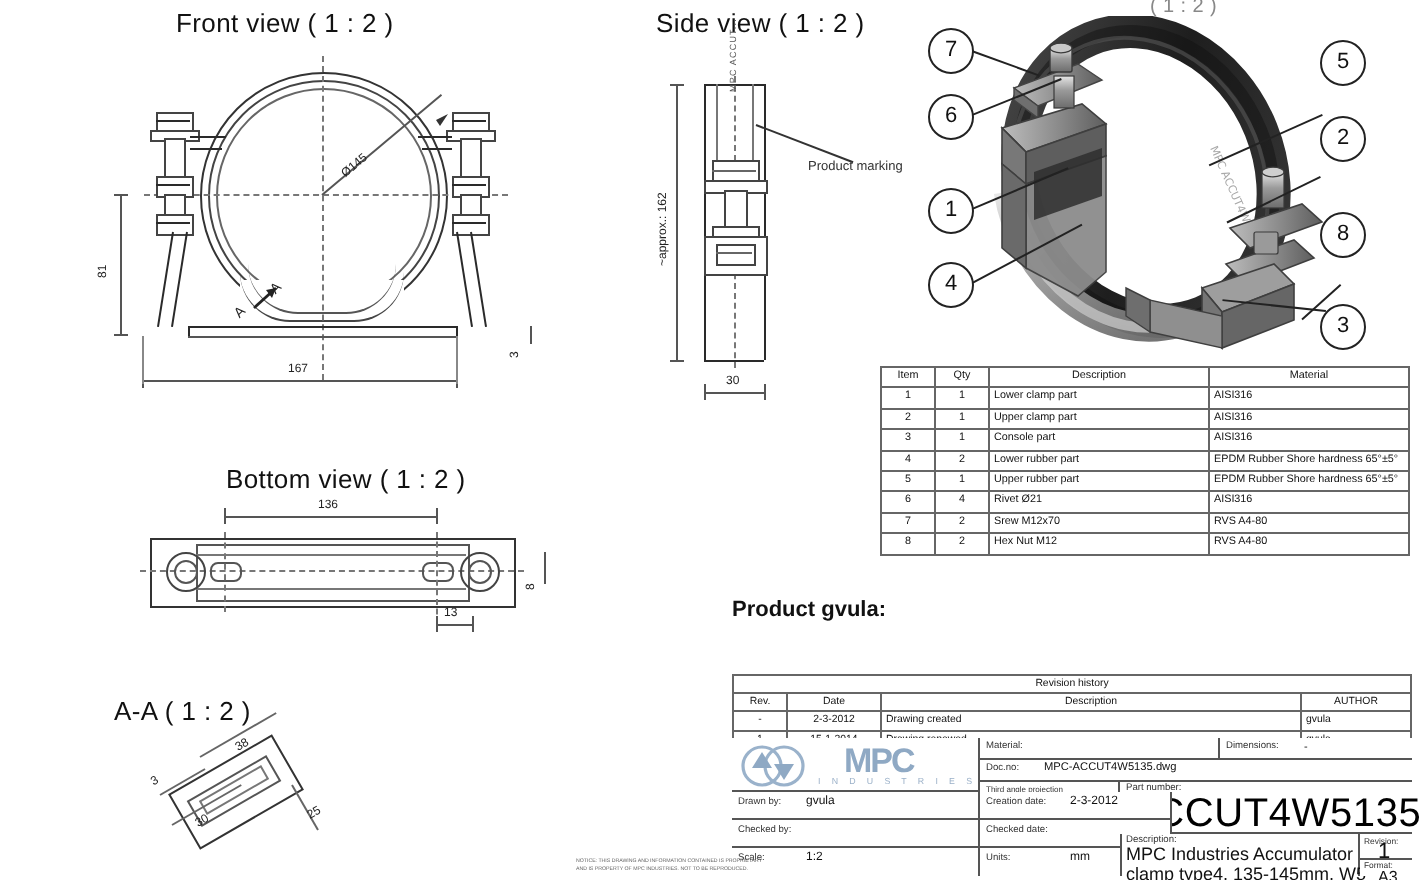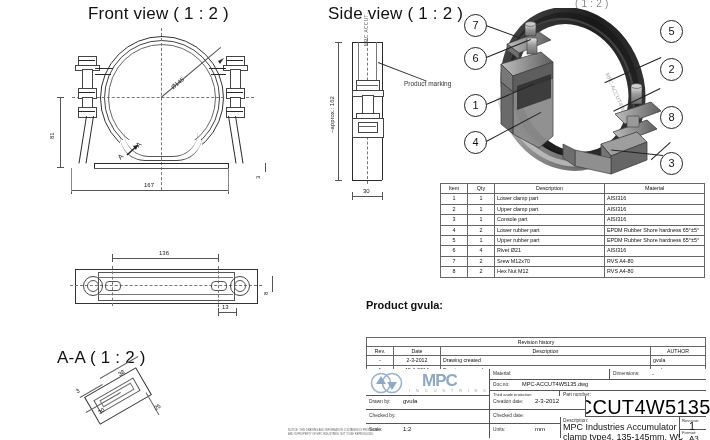--- a/index.html
+++ b/index.html
@@ -8,21 +8,21 @@
     background:#ffffff;
     font-family:"Liberation Sans", sans-serif;
     color:#1a1a1a;
     overflow:hidden;
     position:relative;
   }
   .sheet{position:absolute;left:0;top:0;width:710px;height:440px;}
   .abs{position:absolute;}
 
   
-  .view-title{font-size:17px;color:#111;white-space:nowrap;letter-spacing:.2px;}
+  .view-title{font-size:13px;color:#111;white-space:nowrap;letter-spacing:.2px;}
 
   
   .ln{position:absolute;background:#2a2a2a;}
   .hl{height:1px;}
   .vl{width:1px;}
   .dash-c{position:absolute;border-top:1px dashed #777;height:0;}
   .dash-cv{position:absolute;border-left:1px dashed #777;width:0;}
 
   .dimtxt{position:absolute;font-size:6px;color:#222;white-space:nowrap;}
   .smtxt{position:absolute;font-size:5.5px;color:#333;white-space:nowrap;}
@@ -206,20 +206,21 @@
     <div class="ln hl" style="left:335px;top:42px;width:7px;background:#555;"></div>
     <div class="ln hl" style="left:335px;top:180px;width:7px;background:#555;"></div>
     <div class="dimtxt" style="left:332px;top:130px;transform:rotate(-90deg);transform-origin:left center;">~approx.: 162</div>
 
     <div class="ln hl" style="left:352px;top:196px;width:30px;background:#555;"></div>
     <div class="ln vl" style="left:352px;top:192px;height:8px;background:#555;"></div>
     <div class="ln vl" style="left:382px;top:192px;height:8px;background:#555;"></div>
     <div class="dimtxt" style="left:363px;top:188px;">30</div>
   </div>
 
+  <div class="view-title abs" style="left:113px;top:232px;">Bottom view ( 1 : 2 )</div>
 
   <div>
     <div class="abs" style="left:75px;top:269px;width:181px;height:33px;border:1px solid #333;"></div>
     <div class="abs" style="left:98px;top:272px;width:135px;height:27px;border:1px solid #555;"></div>
     <div class="ln hl" style="left:98px;top:277px;width:135px;background:#777;"></div>
     <div class="ln hl" style="left:98px;top:294px;width:135px;background:#777;"></div>
     <div class="dash-c" style="left:70px;top:285px;width:192px;"></div>
 
     <div class="abs" style="left:83px;top:276px;width:18px;height:18px;border:1px solid #444;border-radius:50%;"></div>
     <div class="abs" style="left:87px;top:280px;width:10px;height:10px;border:1px solid #555;border-radius:50%;"></div>

